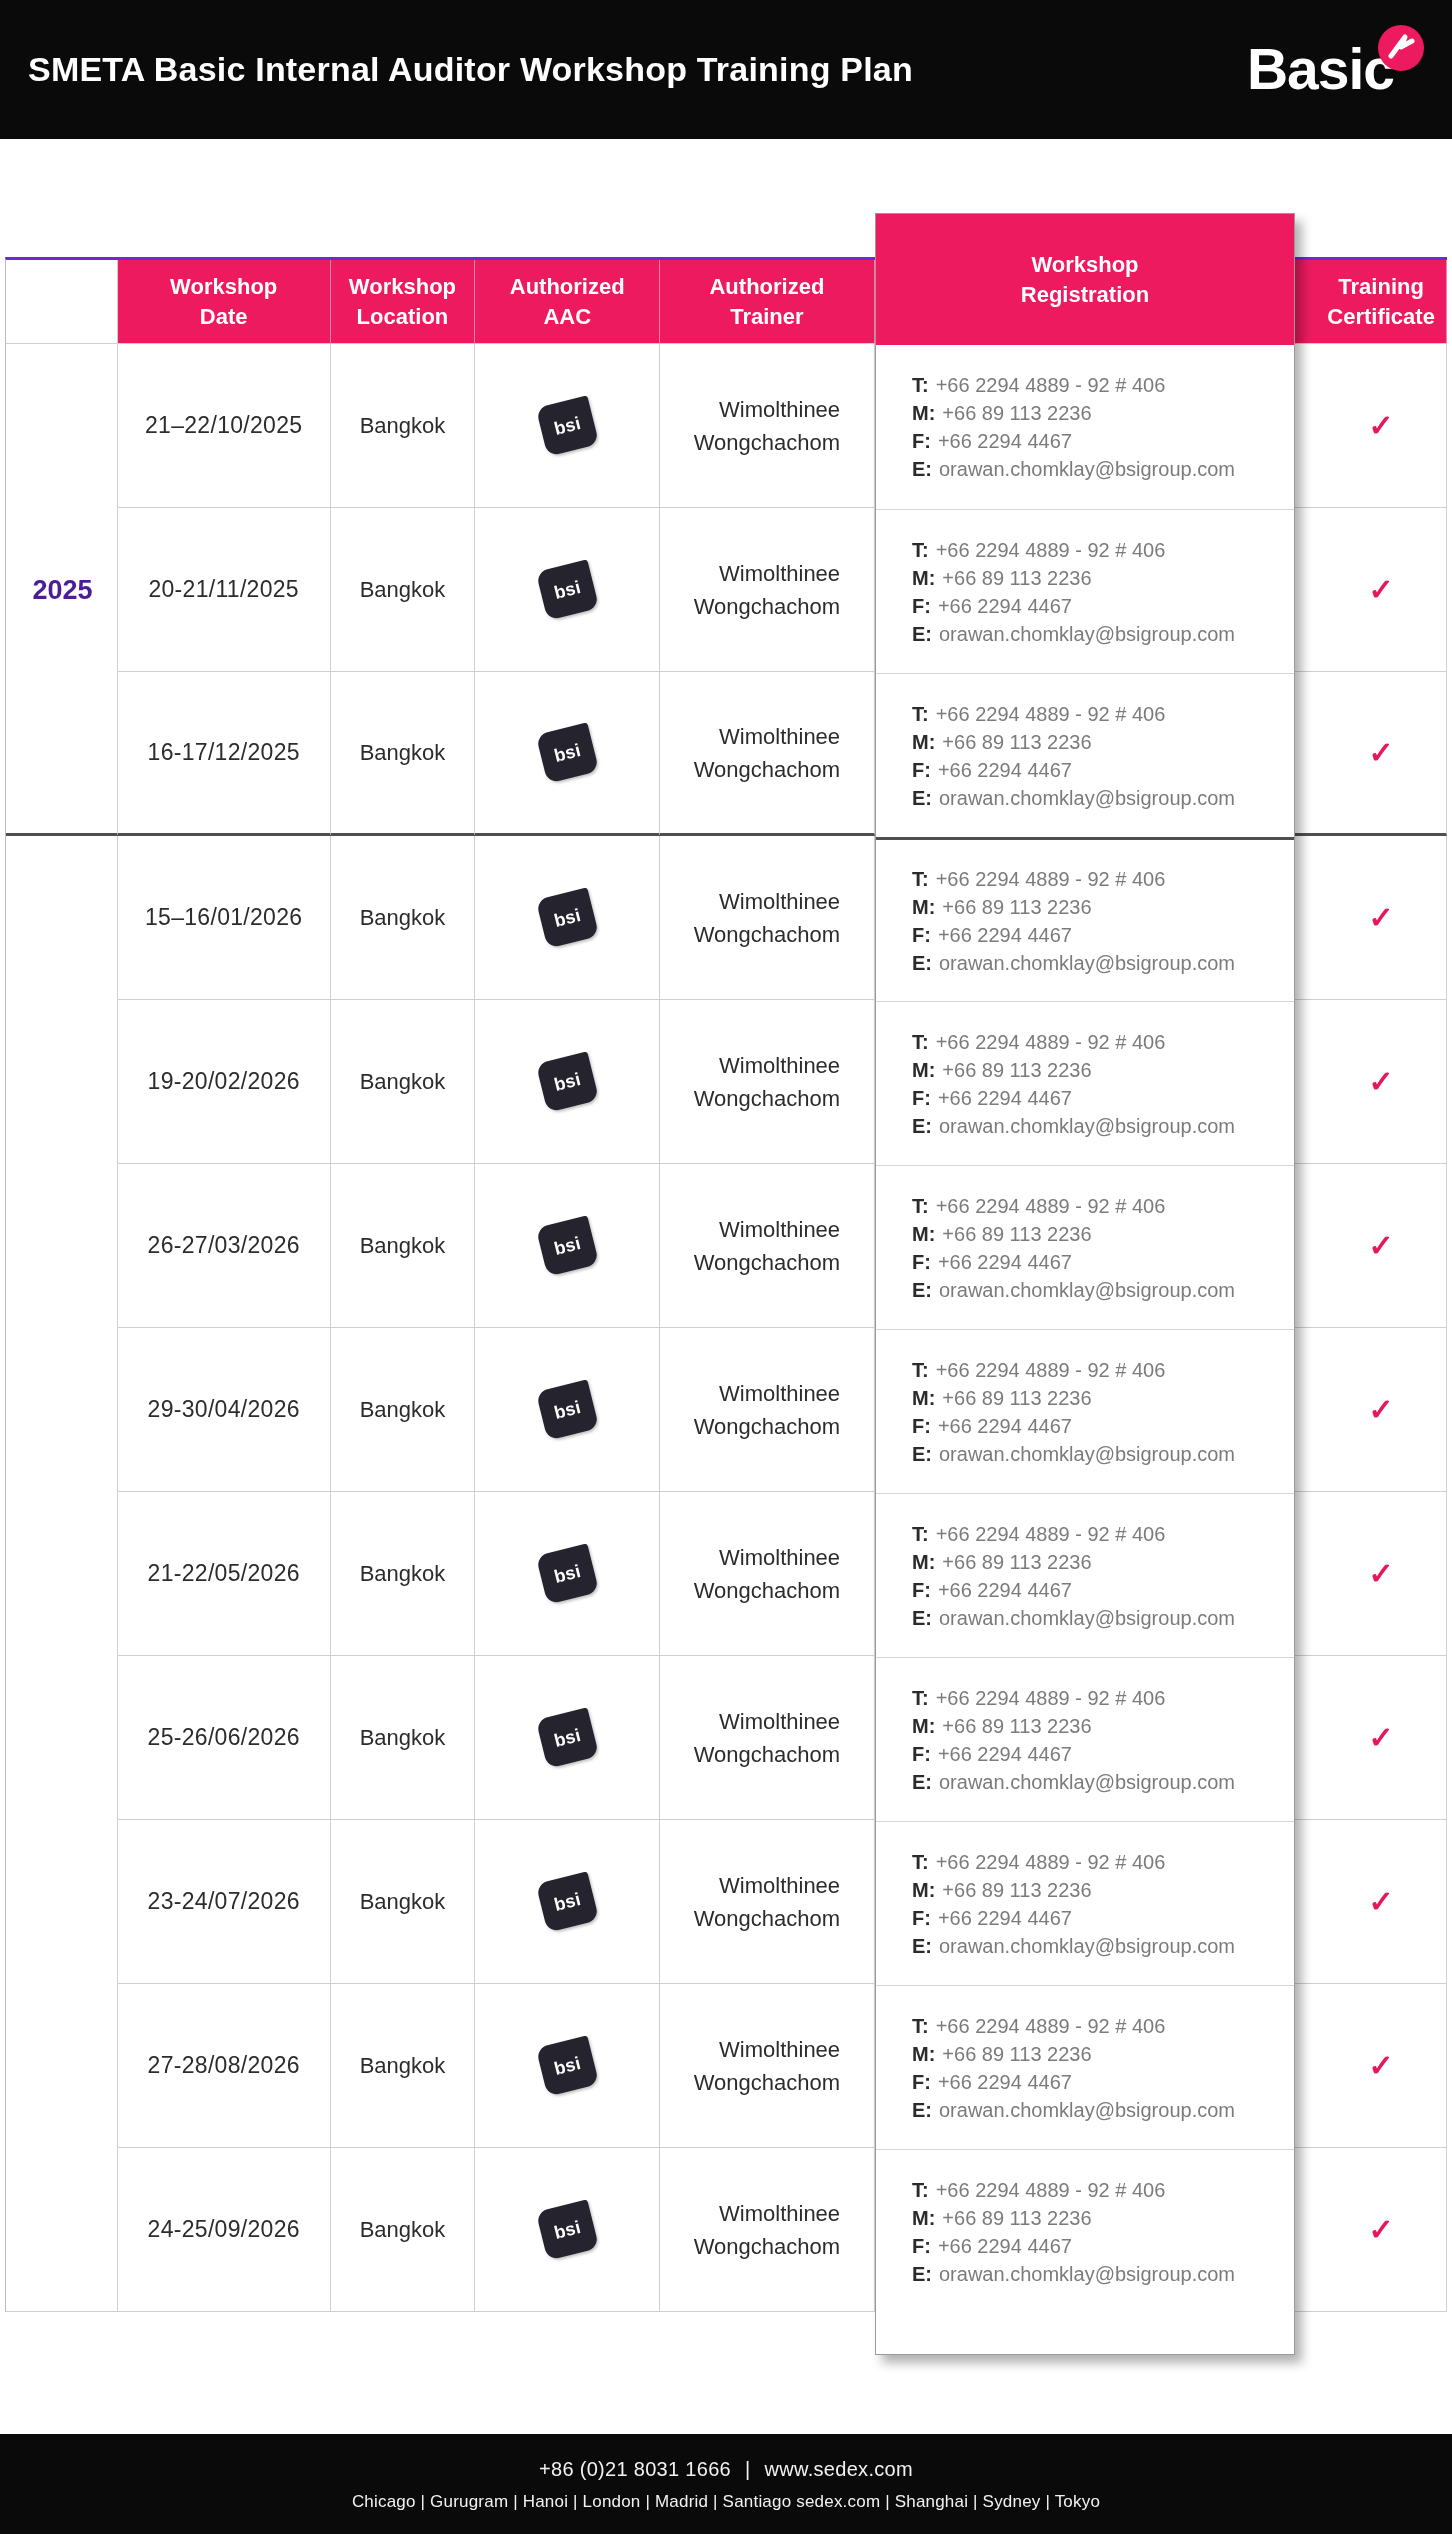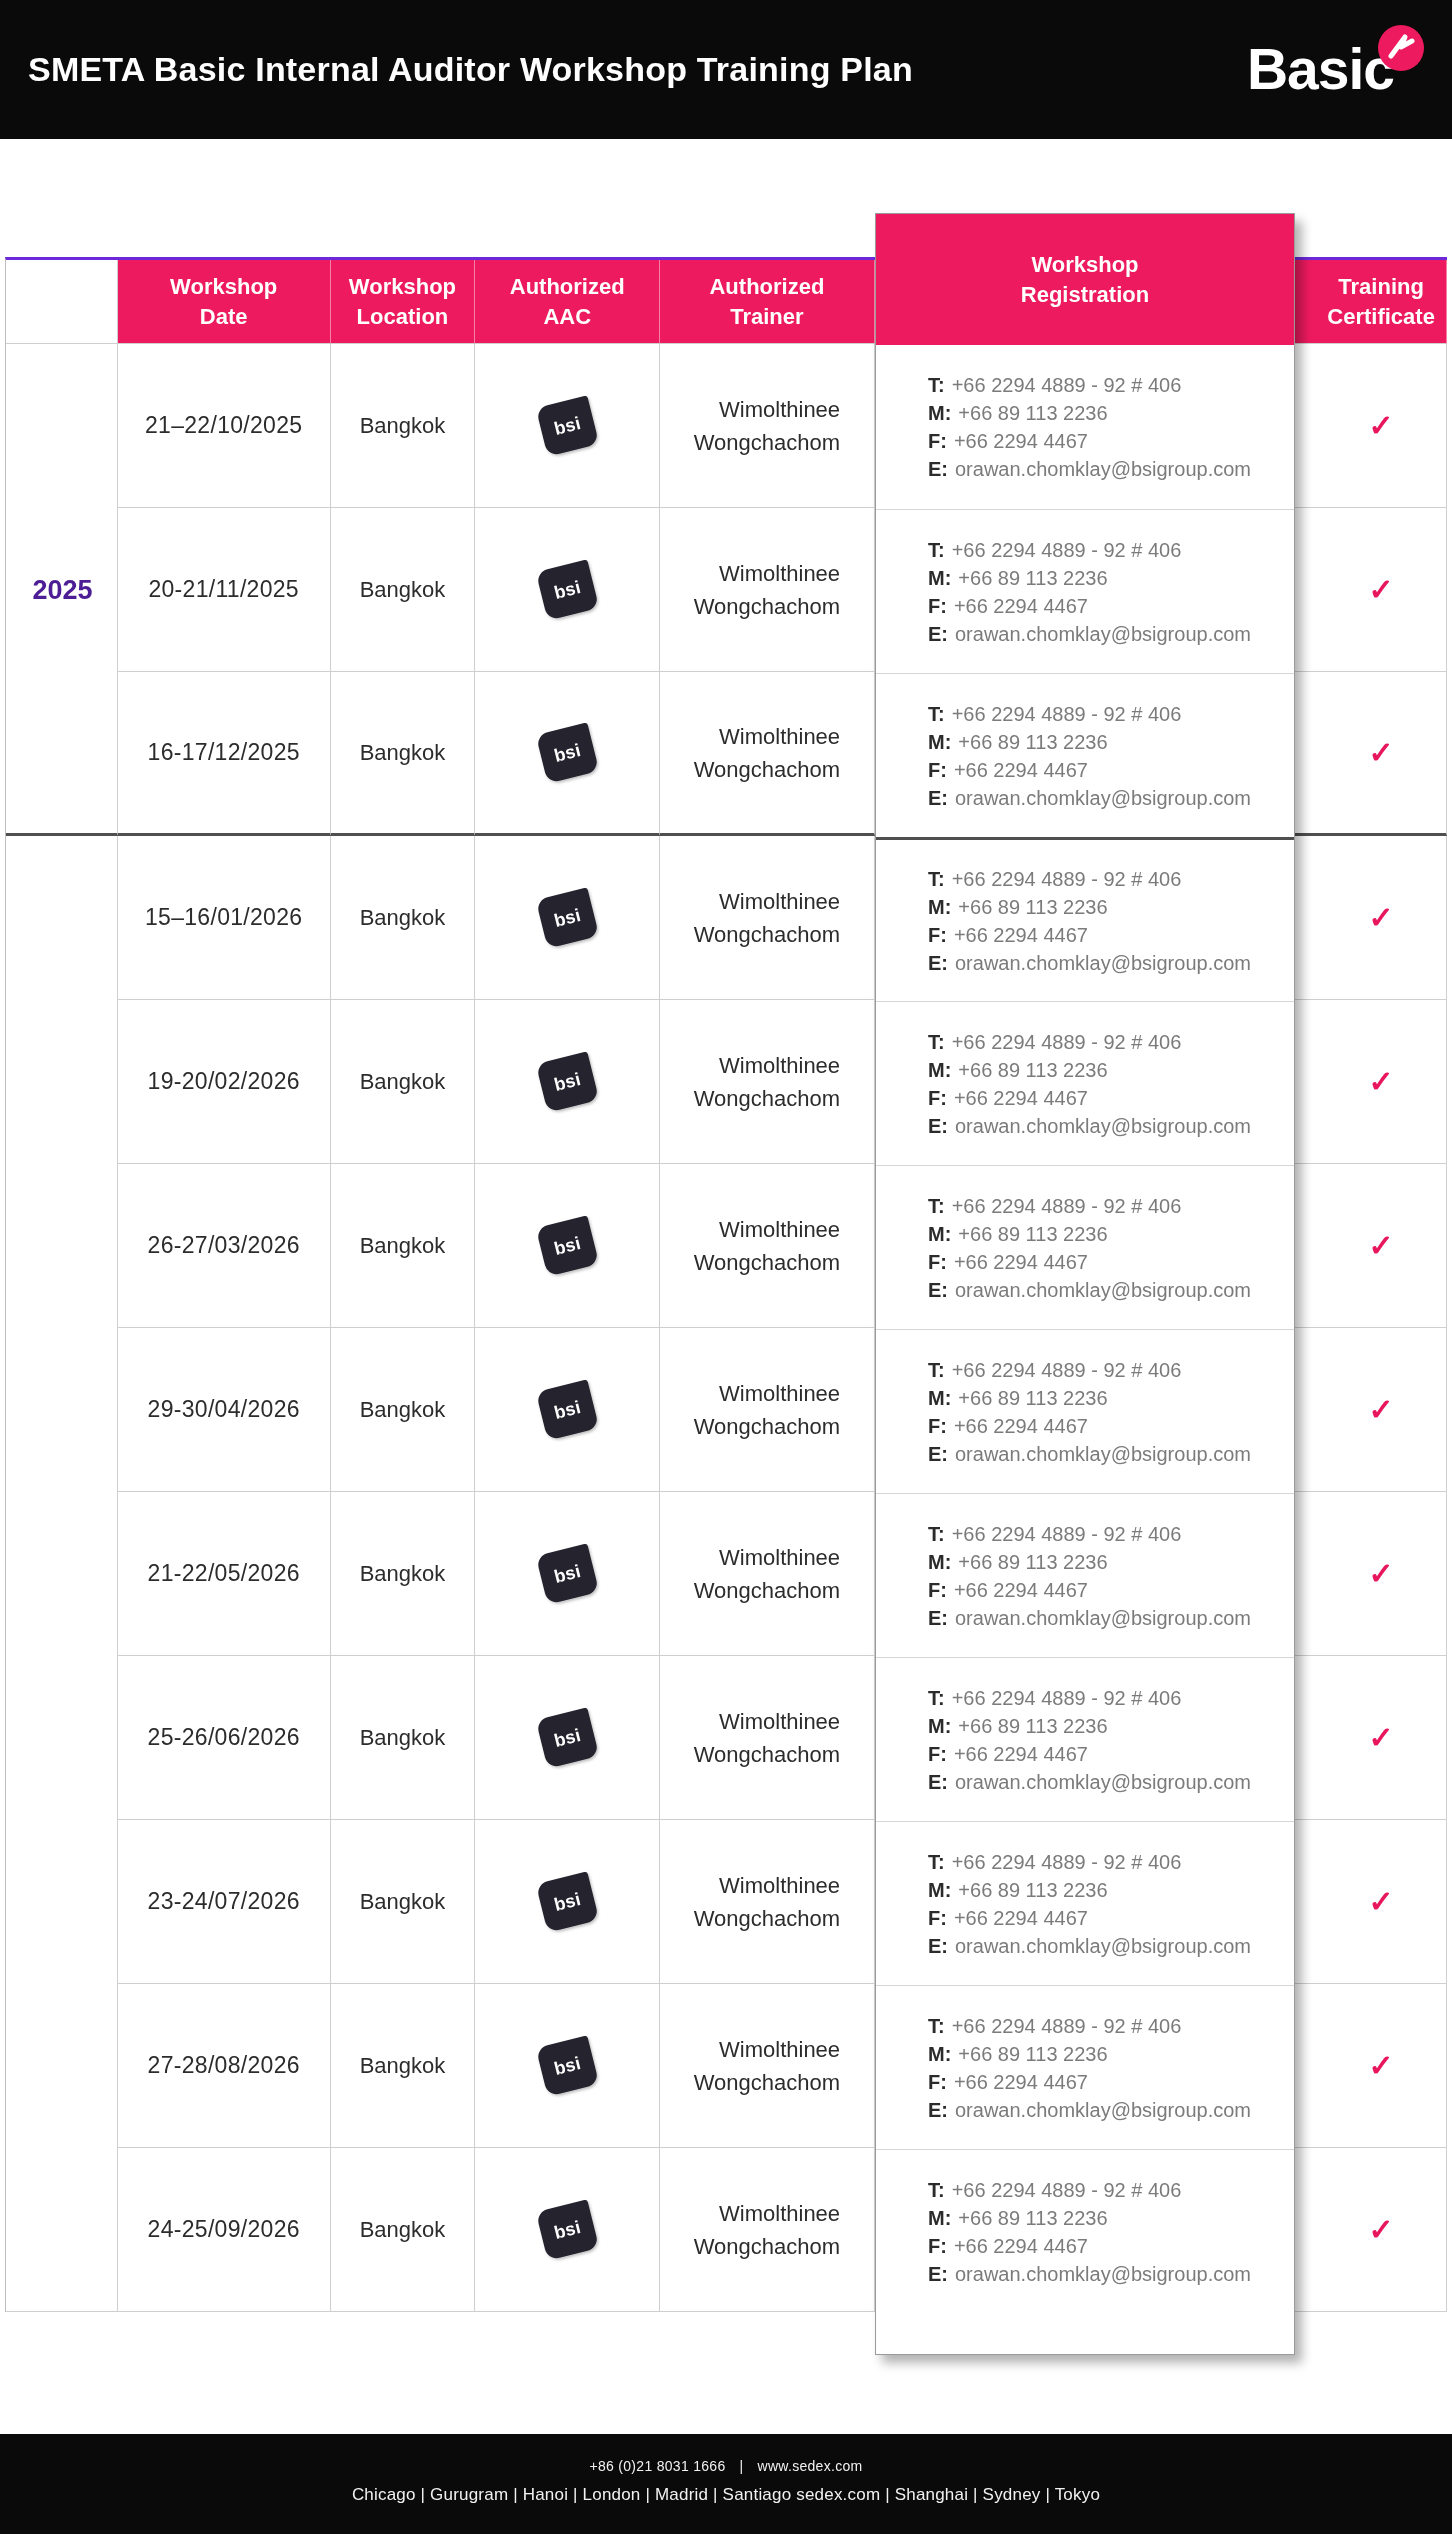--- a/index.html
+++ b/index.html
@@ -73,34 +73,34 @@
     z-index:5; display:flex; flex-direction:column;
   }
   .reg-head {
     height:131px; background:#ED1A5F; color:#ffffff; font-weight:bold; font-size:22px;
     display:flex; align-items:center; justify-content:center; text-align:center;
     line-height:1.32; white-space:pre-line; flex:none;
   }
   .reg-row {
     height:164px; flex:none; border-top:1px solid #d6d6d6;
     display:flex; flex-direction:column; justify-content:center;
-    padding-left:52px;
+    padding-left:36px;
   }
   .reg-row.first { border-top:none; }
   .reg-row.group-start { border-top:3px solid #4f4f4f; }
   .reg-line { font-size:20px; line-height:28px; white-space:nowrap; }
   .reg-line .lbl { color:#2b2b2b; font-weight:bold; margin-right:7px; }
   .reg-line .val { color:#7b7b7b; }
 
   
   .footer {
     position:absolute; left:0; bottom:0; width:1452px; height:100px;
     background:#0a0a0a; color:#f2f2f2; text-align:center;
   }
-  .footer .f1 { margin-top:24px; font-size:14px; letter-spacing:0.3px; }
+  .footer .f1 { margin-top:24px; font-size:20px; letter-spacing:0.3px; }
   .footer .f1 .sep { margin:0 14px; }
   .footer .f2 { margin-top:11px; font-size:17px; letter-spacing:0.2px; }
 </style>
 </head>
 <body>
 
 <div class="page">
 
   <header class="topbar">
     <h1>SMETA Basic Internal Auditor Workshop Training Plan</h1>

